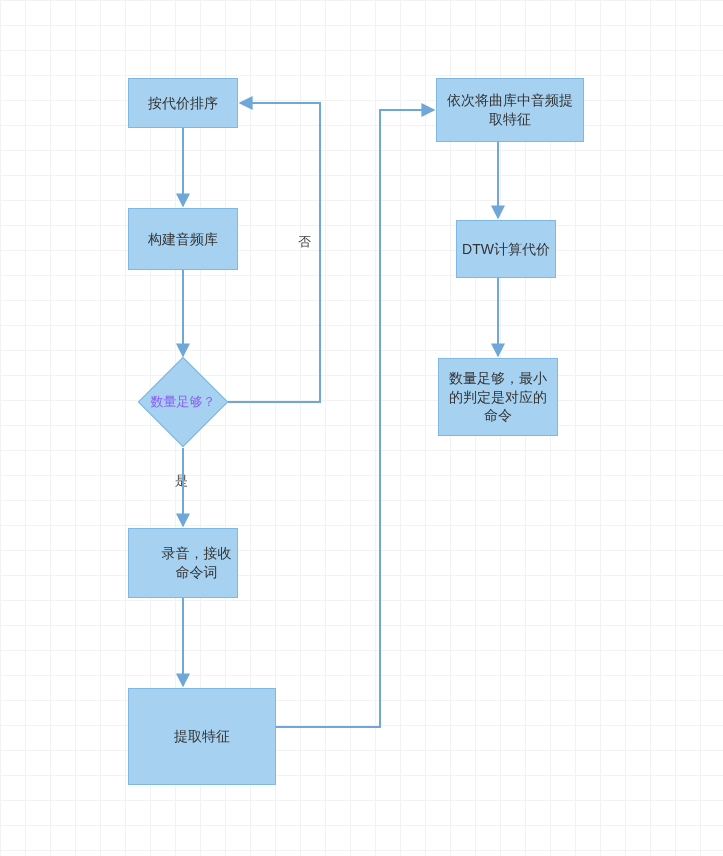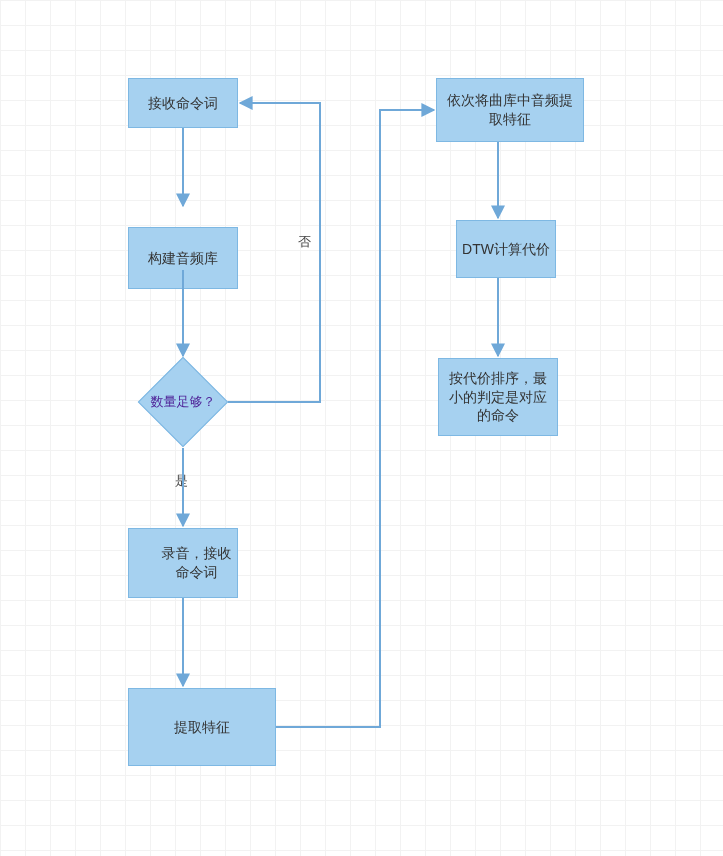--- a/index.html
+++ b/index.html
@@ -42,71 +42,71 @@
     top: 13px;
     left: 13px;
   }
   .diamond-label {
     position: absolute;
     top: 0; left: 0; right: 0; bottom: 0;
     display: flex;
     align-items: center;
     justify-content: center;
     font-size: 13px;
-    color: #4c1d95;
+    color: #8b5cf6;
     text-align: right;
   }
   .edge-label {
     position: absolute;
     font-size: 13px;
     color: #444;
     background: transparent;
   }
   svg.edges {
     position: absolute;
     top: 0; left: 0;
     width: 723px;
     height: 856px;
     pointer-events: none;
   }
 </style>
 </head>
 <body>
 
 <div class="node" style="left:128px; top:78px; width:110px; height:50px;">
-  <span>接收命令词</span>
+  <span>按代价排序</span>
 </div>
 
-<div class="node" style="left:128px; top:208px; width:110px; height:62px;margin-top:19px;">
+<div class="node" style="left:128px; top:208px; width:110px; height:62px;">
   <span>构建音频库</span>
 </div>
 
 <div class="diamond" style="left:138px; top:357px;">
   <div class="diamond-shape"></div>
   <div class="diamond-label">数量足够？</div>
 </div>
 
 <div class="node" style="left:128px; top:528px; width:110px; height:70px;padding-left:31px;">
   <span>录音，接收命令词</span>
 </div>
 
-<div class="node" style="left:128px; top:688px; width:148px; height:78px;">
+<div class="node" style="left:128px; top:688px; width:148px; height:97px;">
   <span>提取特征</span>
 </div>
 
 <div class="node" style="left:436px; top:78px; width:148px; height:64px;">
   <span>依次将曲库中音频提取特征</span>
 </div>
 
 <div class="node" style="left:456px; top:220px; width:100px; height:58px;">
   <span>DTW计算代价</span>
 </div>
 
 <div class="node" style="left:438px; top:358px; width:120px; height:78px;">
-  <span>按代价排序，最小的判定是对应的命令</span>
+  <span>数量足够，最小的判定是对应的命令</span>
 </div>
 
 <div class="edge-label" style="left:175px; top:472px;">是</div>
 <div class="edge-label" style="left:298px; top:233px;">否</div>
 
 <svg class="edges">
   <defs>
     <marker id="arrow" viewBox="0 0 10 10" refX="9" refY="5" markerWidth="7" markerHeight="7" orient="auto-start-reverse">
       <path d="M 0 0 L 10 5 L 0 10 z" fill="#6fa8d8"></path>
     </marker>

